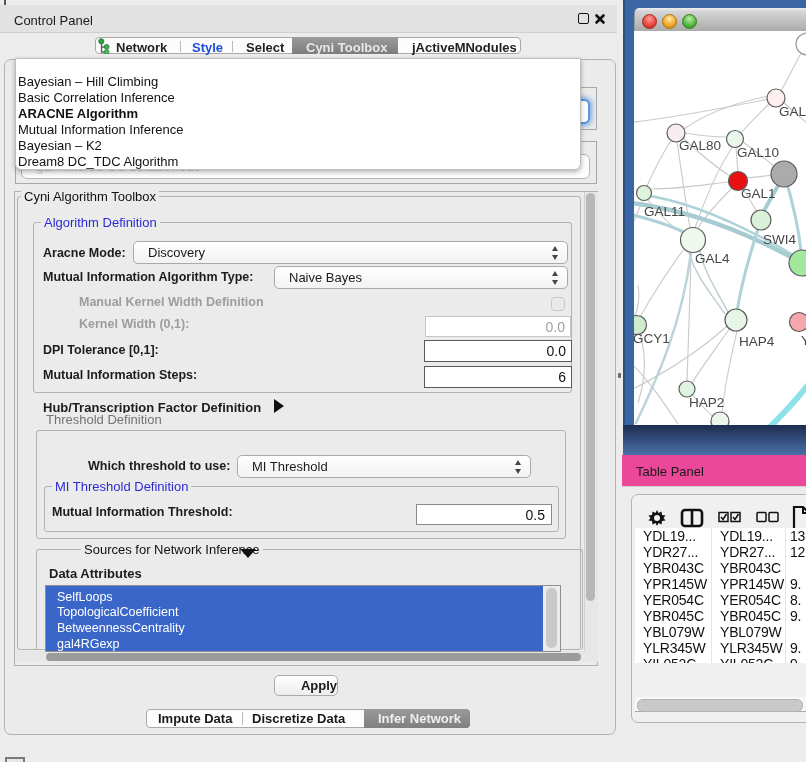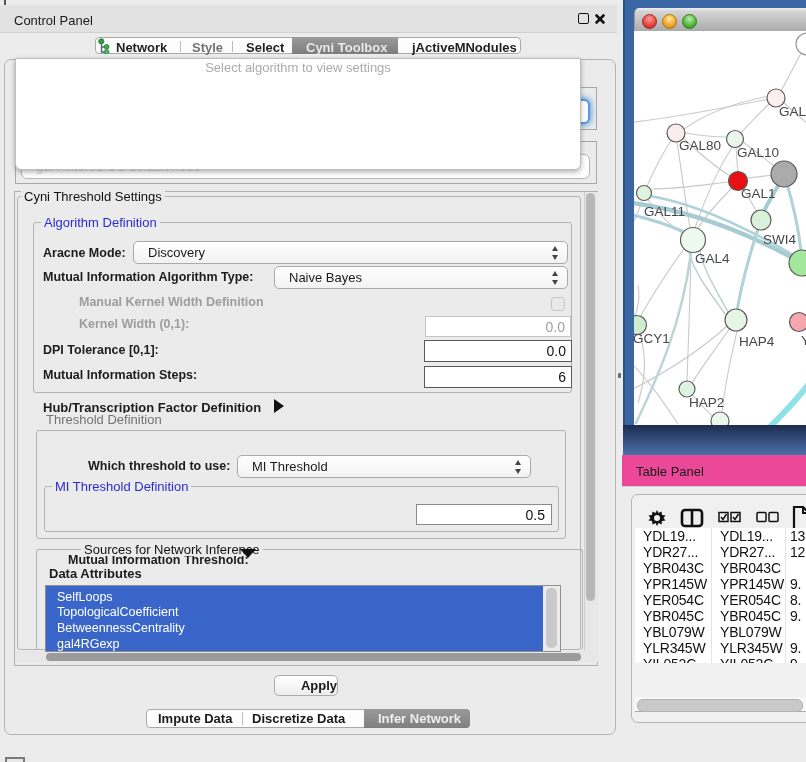--- a/index.html
+++ b/index.html
@@ -33,21 +33,21 @@
 <div class="abs" style="left:95px;top:37px;width:426px;height:17px;background:#fcfcfc;border:1px solid #a9a9a9;border-radius:4px;box-sizing:border-box;"></div>
 <div class="abs" style="left:180px;top:41px;width:1px;height:11px;background:#bbb;"></div>
 <div class="abs" style="left:232px;top:41px;width:1px;height:11px;background:#bbb;"></div>
 <svg class="abs" style="left:98px;top:38px;" width="13" height="16" viewBox="0 0 13 16">
  <path d="M3.5 5 L3.5 14 L7 14 M3.5 9 L7 9" stroke="#5a6272" stroke-width="1.4" fill="none"></path>
  <circle cx="3.3" cy="3.3" r="2.6" fill="#2f9e3f" stroke="#1d7a2c" stroke-width="0.8"></circle>
  <circle cx="8.6" cy="8.8" r="2.4" fill="#3fae4f" stroke="#1d7a2c" stroke-width="0.8"></circle>
  <circle cx="8.6" cy="14" r="2.4" fill="#4fb75f" stroke="#2d8a3c" stroke-width="0.8"></circle>
 </svg>
 <div class="abs" style="left:116px;top:40px;font-size:13px;font-weight:600;color:#222;">Network</div>
-<div class="abs" style="left:192px;top:40px;font-size:13px;font-weight:600;color:#737373;">Style</div>
+<div class="abs" style="left:192px;top:40px;font-size:13px;font-weight:600;color:#1d4ed8;">Style</div>
 <div class="abs" style="left:246px;top:40px;font-size:13px;font-weight:600;color:#222;">Select</div>
 <div class="abs" style="left:292px;top:37px;width:106px;height:17px;background:linear-gradient(#9b9b9b,#7d7d7d);"></div>
 <div class="abs" style="left:306px;top:40px;font-size:13px;font-weight:600;color:#e8e8e8;">Cyni Toolbox</div>
 <div class="abs" style="left:412px;top:40px;font-size:13px;font-weight:600;color:#222;">jActiveMNodules</div>
 
 <div class="abs" style="left:15px;top:87px;width:582px;height:43px;border:1px solid #a8a8a8;box-sizing:border-box;"></div>
 <div class="abs" style="left:21px;top:99px;width:569px;height:25px;background:#fff;border:2px solid #5b97dd;border-radius:6px;box-sizing:border-box;box-shadow:0 0 5px 2px rgba(90,150,220,0.75);"></div>
 <div class="abs" style="left:15px;top:141px;width:582px;height:43px;border:1px solid #a8a8a8;box-sizing:border-box;"></div>
 <div class="abs" style="left:21px;top:154px;width:569px;height:25px;background:#fdfdfd;border:1px solid #b5b5b5;border-radius:6px;box-sizing:border-box;">
   <div style="position:absolute;left:14px;top:4px;font-size:13px;color:#cdcdcd;">gal4 filtered GS default node</div>
@@ -55,21 +55,21 @@
 
 <div class="abs" style="left:14px;top:191px;width:584px;height:475px;border:1px solid #b0b0b0;box-sizing:border-box;background:#ebebeb;"></div>
 
 <div class="abs" style="left:584px;top:192px;width:13px;height:470px;background:#e7e7e7;border-left:1px solid #cfcfcf;"></div>
 <div class="abs" style="left:586px;top:193px;width:9px;height:408px;background:#b7b7b7;border-radius:5px;"></div>
 
 <div class="abs" style="left:15px;top:651px;width:582px;height:11px;background:#e7e7e7;"></div>
 <div class="abs" style="left:46px;top:652.5px;width:535px;height:8px;background:#9b9b9b;border-radius:4px;"></div>
 
 <div class="fs" style="left:17px;top:196px;width:562px;height:452px;"></div>
-<div class="fslbl" style="left:21px;top:190px;color:#111;">Cyni Threshold Settings</div>
+<div class="fslbl" style="left:21px;top:190px;color:#111;">Cyni Algorithm Toolbox</div>
 
 <div class="fs" style="left:33px;top:222px;width:537px;height:169px;"></div>
 <div class="fslbl" style="left:41px;top:216px;color:#2b2bd4;">Algorithm Definition</div>
 
 <div class="lbl" style="left:43px;top:246px;">Aracne Mode:</div>
 <div class="combo" style="left:133px;top:241px;width:433px;height:21px;">
     <span class="tx">Discovery</span>
     <span class="step"></span>
   </div>
 <div class="lbl" style="left:43px;top:270px;">Mutual Information Algorithm Type:</div>
@@ -91,21 +91,21 @@
 
 <div class="fs" style="left:36px;top:430px;width:528px;height:107px;"></div>
 <div class="fslbl" style="left:43px;top:413px;color:#737373;">Threshold Definition</div>
 <div class="lbl" style="left:88px;top:459px;">Which threshold to use:</div>
 <div class="combo" style="left:237px;top:455px;width:292px;height:21px;">
     <span class="tx">MI Threshold</span>
     <span class="step"></span>
   </div>
 <div class="fs" style="left:44px;top:486px;width:513px;height:44px;"></div>
 <div class="fslbl" style="left:52px;top:480px;color:#2b2bd4;">MI Threshold Definition</div>
-<div class="lbl" style="left:68px;top:505px;margin-top:48px;">Mutual Information Threshold:</div>
+<div class="lbl" style="left:52px;top:505px;">Mutual Information Threshold:</div>
 <div class="field" style="left:416px;top:504px;width:128px;height:17px;border:1px solid #8a8a8a;padding:2px 6px 0 0;">0.5</div>
 
 <div class="fs" style="left:36px;top:549px;width:545px;height:100px;border-bottom:none;"></div>
 <div class="fslbl" style="left:41px;top:543px;color:#111;margin-left:40px;">Sources for Network Inference</div>
 <div class="abs" style="left:240px;top:549px;width:0;height:0;border-left:8px solid transparent;border-right:8px solid transparent;border-top:9px solid #111;"></div>
 <div class="lbl" style="left:41px;top:566px;font-size:13px;padding-left:8px;">Data Attributes</div>
 
 <div class="abs" style="left:45px;top:585px;width:516px;height:67px;border:1px solid #8f8f8f;background:#fff;box-sizing:border-box;"></div>
 <div class="abs" style="left:46px;top:586px;width:497px;height:65px;background:#3a66c9;color:#fff;font-size:12.5px;">
   <div style="padding:3.5px 0 0 11px;line-height:15.8px;">SelfLoops<br>TopologicalCoefficient<br>BetweennessCentrality<br>gal4RGexp</div>
@@ -120,21 +120,21 @@
 <div class="abs" style="left:158px;top:711px;font-size:13px;font-weight:600;color:#1a1a1a;">Impute Data</div>
 <div class="abs" style="left:252px;top:711px;font-size:13px;font-weight:600;color:#1a1a1a;">Discretize Data</div>
 <div class="abs" style="left:364px;top:709px;width:106px;height:19px;background:linear-gradient(#9a9a9a,#7f7f7f);border-radius:0 4px 4px 0;"></div>
 <div class="abs" style="left:378px;top:711px;font-size:13px;font-weight:600;color:#efefef;">Infer Network</div>
 
 <div class="abs" style="left:618px;top:373px;width:3px;height:5px;background:#6a6a6a;border-radius:1px;"></div>
 
 <div class="abs" style="left:5px;top:757px;width:20px;height:12px;background:#e8e8e8;border:2px solid #7a7a7a;box-sizing:border-box;"></div>
 
 <div class="abs" style="left:15px;top:58px;width:566px;height:112px;background:#fff;border:1px solid #bdbdbd;border-radius:0 0 6px 6px;box-sizing:border-box;box-shadow:0 2px 5px rgba(0,0,0,0.3);font-size:13px;color:#111;">
-  <div style="position:absolute;left:0;top:1px;width:100%;text-align:center;color:#ababab;">Select algorithm to view settings</div>
+  <div style="position:absolute;left:2px;top:15px;line-height:16px;">Bayesian – Hill Climbing<br>Basic Correlation Inference<br><span class="b">ARACNE Algorithm</span><br>Mutual Information Inference<br>Bayesian – K2<br>Dream8 DC_TDC Algorithm</div>
 </div>
 
 <div class="abs" style="left:623px;top:0;width:183px;height:455px;background:#3a66a4;"></div>
 <div class="abs" style="left:623px;top:0;width:2px;height:455px;background:#2a4f83;"></div>
 <div class="abs" style="left:623px;top:425px;width:183px;height:30px;background:linear-gradient(#1d2c50,#4a6fa8);"></div>
 
 <div class="abs" style="left:634px;top:8px;width:172px;height:23px;background:linear-gradient(#efefef,#d4d4d4 15%,#ababab);border-bottom:1px solid #7e7e7e;border-left:1px solid #999;border-radius:5px 0 0 0;"></div>
 <div class="abs" style="left:642px;top:14px;width:13px;height:13px;border-radius:50%;background:radial-gradient(circle at 50% 30%,#ff9a94,#e5443c 60%,#b01e16);border:0.5px solid #9a2a20;"></div>
 <div class="abs" style="left:662px;top:14px;width:13px;height:13px;border-radius:50%;background:radial-gradient(circle at 50% 30%,#ffe9a0,#f0a229 60%,#c07c10);border:0.5px solid #a8770f;"></div>
 <div class="abs" style="left:682px;top:14px;width:13px;height:13px;border-radius:50%;background:radial-gradient(circle at 50% 30%,#b8f0a8,#52b43c 60%,#2e8a1e);border:0.5px solid #2f7d1c;"></div>

